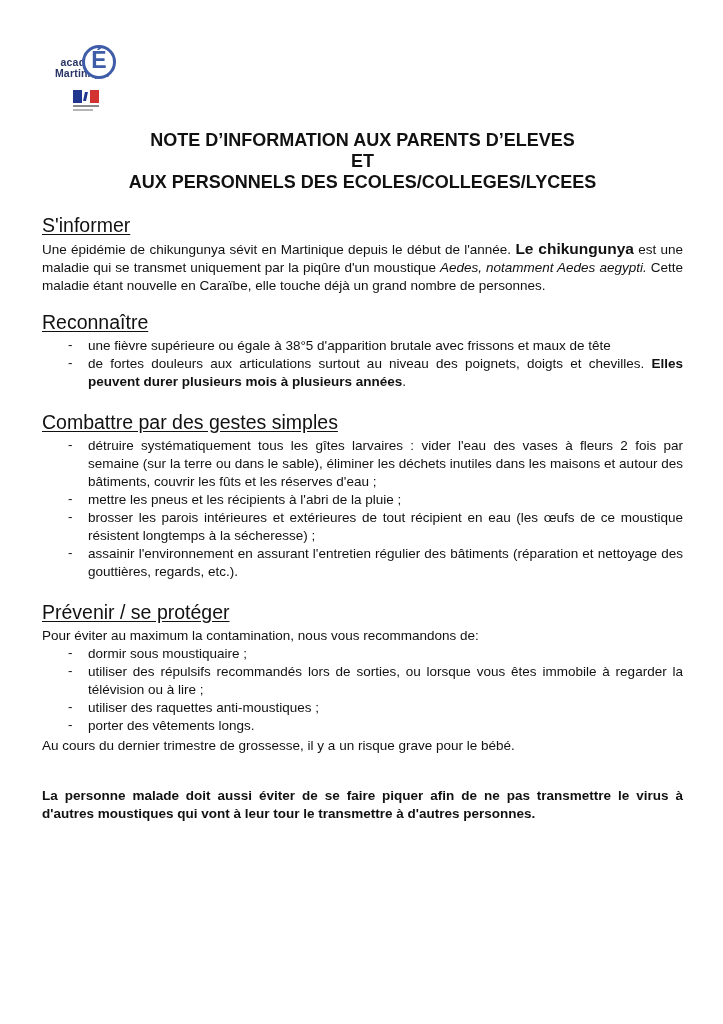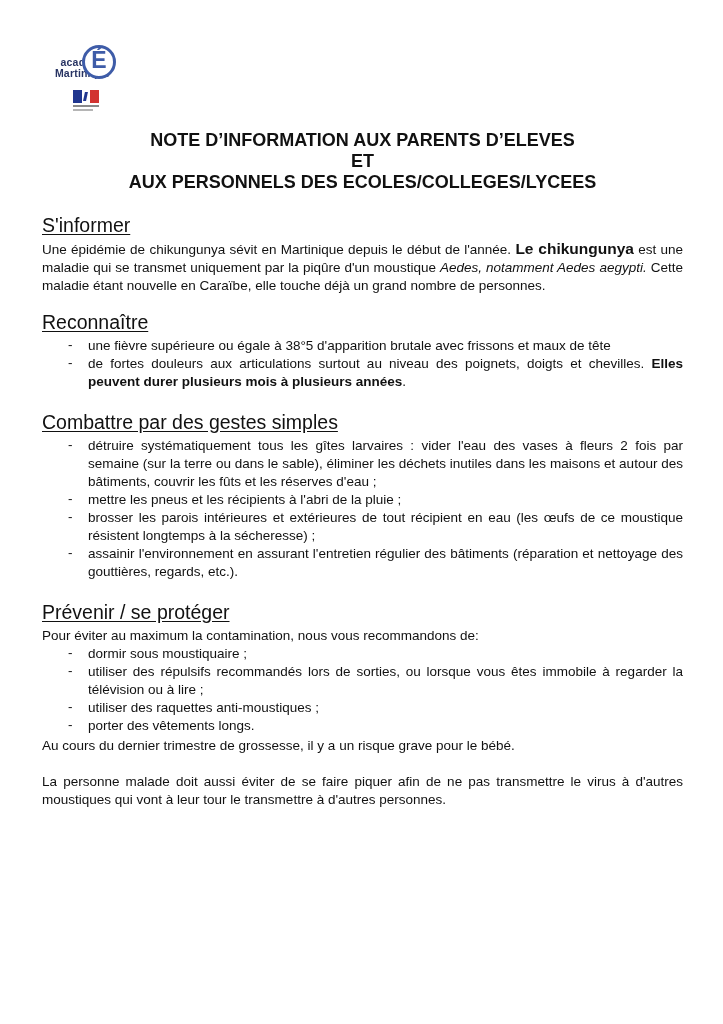--- a/index.html
+++ b/index.html
@@ -55,21 +55,21 @@
 
   p, .btxt { font-size:13.5px; line-height:18px; margin:0; text-align:justify; }
   .bold-big { font-weight:700; font-size:15.5px; }
   .it { font-style:italic; }
   .b  { font-weight:700; }
 
   .bullet { display:flex; padding-left:26px; }
   .bullet .dash { width:20px; flex:0 0 20px; font-size:13.5px; line-height:16.5px; }
   .bullet .btxt { flex:1; }
 
-  .p-gap   { margin-top:18px; }
+  .p-gap   { margin-top:32px;font-weight:bold; }
   .p-gap-l { margin-top:28px; }
   .p-tight { margin-top:2px; }
 </style>
 </head>
 <body>
 
 <div class="page">
 
   <div class="logo-name">
     <div>académie</div>

